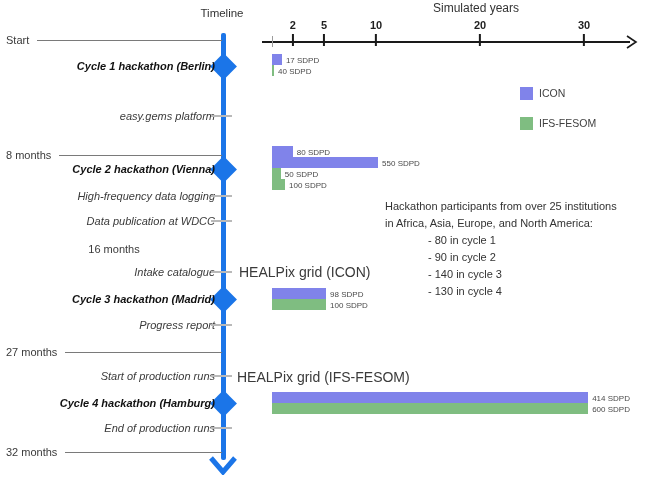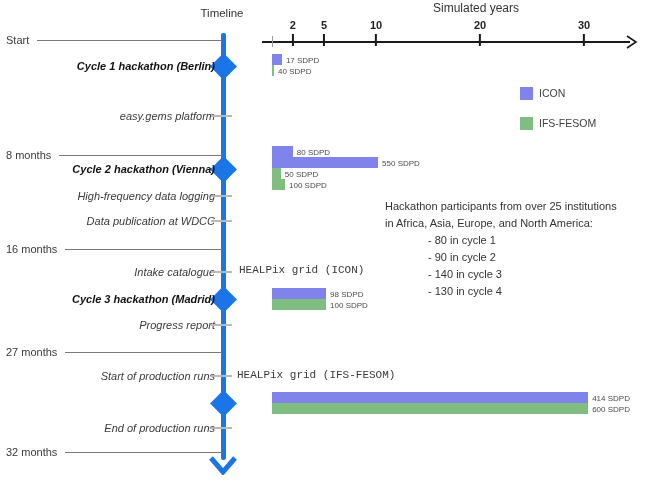--- a/index.html
+++ b/index.html
@@ -21,21 +21,21 @@
   .diamond{position:absolute;width:19px;height:19px;background:#1b75e8;transform:rotate(45deg);}
   
   .xaxis-line{position:absolute;left:262px;top:41.2px;width:368px;height:1.6px;background:#1a1a1a;}
   .xtick{position:absolute;top:19px;display:flex;flex-direction:column;align-items:center;transform:translateX(-50%);}
   .xtick-label{font-size:11px;font-weight:600;color:#1f1f1f;line-height:13px;}
   .xtick-mark{width:1.5px;height:12px;background:#1a1a1a;margin-top:2px;}
   .xtick-minor{position:absolute;left:272px;top:36px;width:1.4px;height:11px;background:#9c9c9c;}
   
   .bar{position:absolute;height:11px;}
   .bar-lbl{position:absolute;font-size:8px;color:#4a4a4a;white-space:nowrap;line-height:9px;}
-  .annex{position:absolute;font-size:11px;color:#3a3a3a;white-space:nowrap;font-family:Liberation Mono, monospace;}
+  .annex{position:absolute;font-size:14px;color:#3a3a3a;white-space:nowrap;}
   
   .legend{position:absolute;left:520px;top:86px;}
   .legend-item{display:flex;align-items:center;margin-bottom:16px;height:14px;}
   .legend-swatch{width:13px;height:13px;margin-right:6px;}
   .legend-label{font-size:10.5px;color:#3f3f3f;}
   
   .participants{position:absolute;left:385px;top:198px;font-size:11px;color:#333;line-height:17px;}
   .participants .bullet{padding-left:43px;}
 </style>
 </head>
@@ -100,21 +100,21 @@
     <span class="lbl">Cycle 2 hackathon (Vienna)</span>
   </div>
   <div class="row event" style="top:188px;">
     <span class="lbl">High-frequency data logging</span>
     <span class="etick"></span>
   </div>
   <div class="row event" style="top:213px;">
     <span class="lbl">Data publication at WDCC</span>
     <span class="etick"></span>
   </div>
-  <div class="row month" style="top:241px;">
+  <div class="row month" style="top:241px;flex-direction:column;">
     <span class="lbl">16 months</span>
     <span class="rule"></span>
   </div>
   <div class="row event" style="top:264px;">
     <span class="lbl">Intake catalogue</span>
     <span class="etick"></span>
   </div>
   <div class="row cycle" style="top:291px;padding-left:10px;">
     <span class="lbl">Cycle 3 hackathon (Madrid)</span>
   </div>
@@ -122,20 +122,23 @@
     <span class="lbl">Progress report</span>
     <span class="etick"></span>
   </div>
   <div class="row month" style="top:344px;">
     <span class="lbl">27 months</span>
     <span class="rule"></span>
   </div>
   <div class="row event" style="top:368px;">
     <span class="lbl">Start of production runs</span>
     <span class="etick"></span>
+  </div>
+  <div class="row cycle" style="top:395px;">
+    <span class="lbl">Cycle 4 hackathon (Hamburg)</span>
   </div>
   <div class="row event" style="top:420px;">
     <span class="lbl">End of production runs</span>
     <span class="etick"></span>
   </div>
   <div class="row month" style="top:444px;">
     <span class="lbl">32 months</span>
     <span class="rule"></span>
   </div>
 

